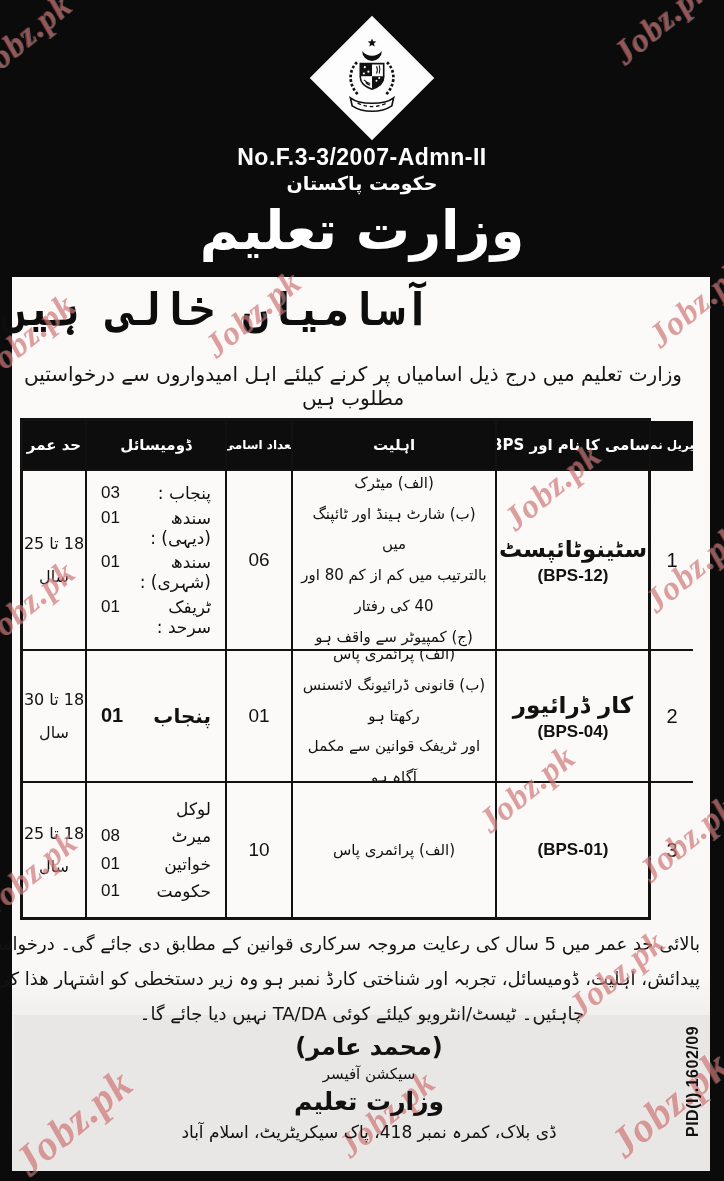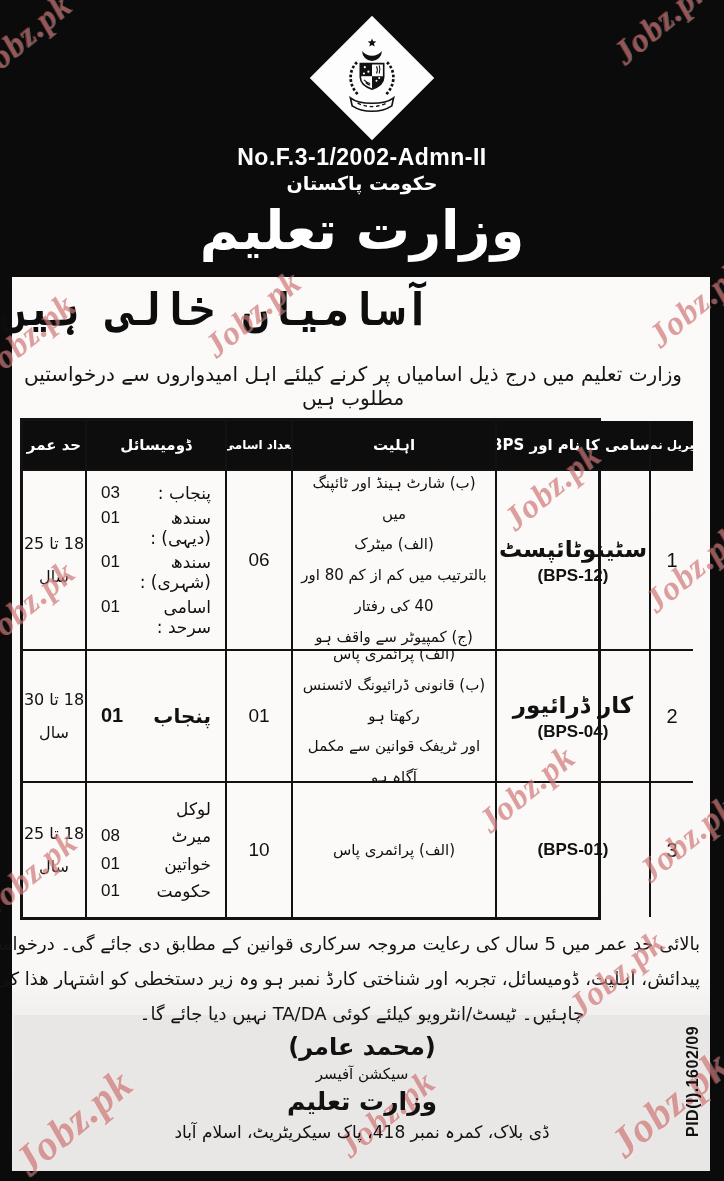--- a/index.html
+++ b/index.html
@@ -49,21 +49,21 @@
   .headline{
     position:absolute; left:0; top:283px; width:724px; text-align:left; z-index:3;
     font-size:45px; font-weight:bold; color:#0d0d0d; direction:rtl;font-family:Liberation Mono, monospace;
   }
   .intro{
     position:absolute; left:12px; top:362px; width:682px; z-index:3;
     font-size:20px; direction:rtl; text-align:center; color:#151515;
   }
   
   .jobtable{
-    position:absolute; left:20px; top:418px; width:581px; height:502px; z-index:3;
+    position:absolute; left:20px; top:418px; width:631px; height:502px; z-index:3;
     border:3px solid #121212; background:#fbfaf9; box-sizing:border-box;
     display:grid;
     grid-template-columns:62px 140px 66px 204px 154px 44px;
     grid-template-rows:48px 180px 132px 136px;
   }
   .cell{
     box-sizing:border-box; border-left:2px solid #121212; border-top:2px solid #121212;
     display:flex; flex-direction:column; align-items:center; justify-content:center;
     direction:rtl; overflow:hidden;
   }
@@ -85,21 +85,21 @@
   .age{font-size:16px; gap:14px;}
   .age .range{white-space:nowrap;}
   
   .notes{
     position:absolute; left:24px; top:926px; width:676px; z-index:3;
     direction:rtl; font-size:18px; line-height:1.95; color:#141414;
   }
   .notes .nl{text-align:right; white-space:nowrap;}
   .notes .nl.center{text-align:center; white-space:normal;}
   .signature{
-    position:absolute; left:137px; top:1032px; width:450px; z-index:6;
+    position:absolute; left:144px; top:1032px; width:450px; z-index:6;
     text-align:center; direction:rtl;
   }
   .sig-name{font-size:24px; font-weight:bold; line-height:1.3;}
   .sig-title{font-size:15px; margin-top:2px;}
   .sig-org{font-size:25px; font-weight:bold; margin-top:4px;}
   .sig-addr{font-size:17px; margin-top:6px;}
   .pid{
     position:absolute; left:684px; top:1022px; width:24px; height:118px; z-index:6;
     writing-mode:vertical-rl; transform:rotate(180deg);
     font-family:"Liberation Sans", sans-serif; font-weight:bold; font-size:16px;
@@ -145,21 +145,21 @@
     <circle cx="45" cy="49" r="1.1" fill="#fff"></circle>
       <circle cx="48" cy="46" r="1.1" fill="#fff"></circle>
     <path d="M45,33 q2,4 0,8 M48,32 q1.5,4 0,9" fill="none" stroke="#111" stroke-width="1.2"></path>
     <path d="M31,48 q3,3 7,4 M33,51 q2,2 5,3" fill="none" stroke="#111" stroke-width="1.2"></path>
     <path d="M24,64 C13,52 14,36 25,27" fill="none" stroke="#111" stroke-width="3" stroke-dasharray="3 2.2"></path>
     <path d="M56,64 C67,52 66,36 55,27" fill="none" stroke="#111" stroke-width="3" stroke-dasharray="3 2.2"></path>
     <path d="M16,68 C26,76 54,76 64,68 L62,77 C50,85 30,85 18,77 Z" fill="#fff" stroke="#111" stroke-width="1.8"></path>
     <path d="M24,74 C34,79 46,79 56,74" fill="none" stroke="#111" stroke-width="1.5" stroke-dasharray="4 3"></path>
   </svg>
 
-  <div class="ref-no">No.F.3-1/2002-Admn-II</div>
+  <div class="ref-no">No.F.3-3/2007-Admn-II</div>
   <div class="govt" dir="rtl">حکومت پاکستان</div>
   <div class="ministry" dir="rtl">وزارت تعلیم</div>
 
   <div class="headline" dir="rtl">آسامیاں خالی ہیں</div>
   <div class="intro" dir="rtl">وزارت تعلیم میں درج ذیل اسامیاں پر کرنے کیلئے اہل امیدواروں سے درخواستیں مطلوب ہیں</div>
 
   <div class="jobtable">
 
     <div class="cell hcell">حد عمر</div>
     <div class="cell hcell">ڈومیسائل</div>
@@ -179,28 +179,28 @@
       </div>
       <div class="dom-row">
         <span class="dom-label">سندھ (دیہی) :</span>
         <span class="dom-value">01</span>
       </div>
       <div class="dom-row">
         <span class="dom-label">سندھ (شہری) :</span>
         <span class="dom-value">01</span>
       </div>
       <div class="dom-row">
-        <span class="dom-label">اسامی سرحد :</span>
+        <span class="dom-label">ٹریفک سرحد :</span>
         <span class="dom-value">01</span>
       </div>
     </div>
     <div class="cell count">06</div>
     <div class="cell elig">
+      <div>(الف) میٹرک</div>
       <div>(ب) شارٹ ہینڈ اور ٹائپنگ میں</div>
-      <div>(الف) میٹرک</div>
       <div>بالترتیب میں کم از کم 80 اور 40 کی رفتار</div>
       <div>(ج) کمپیوٹر سے واقف ہو</div>
     </div>
     <div class="cell">
       <div class="post-name">سٹینوٹائپسٹ</div>
       <div class="post-bps" dir="ltr">(BPS-12)</div>
     </div>
     <div class="cell serial">1</div>
 
     <div class="cell age">

